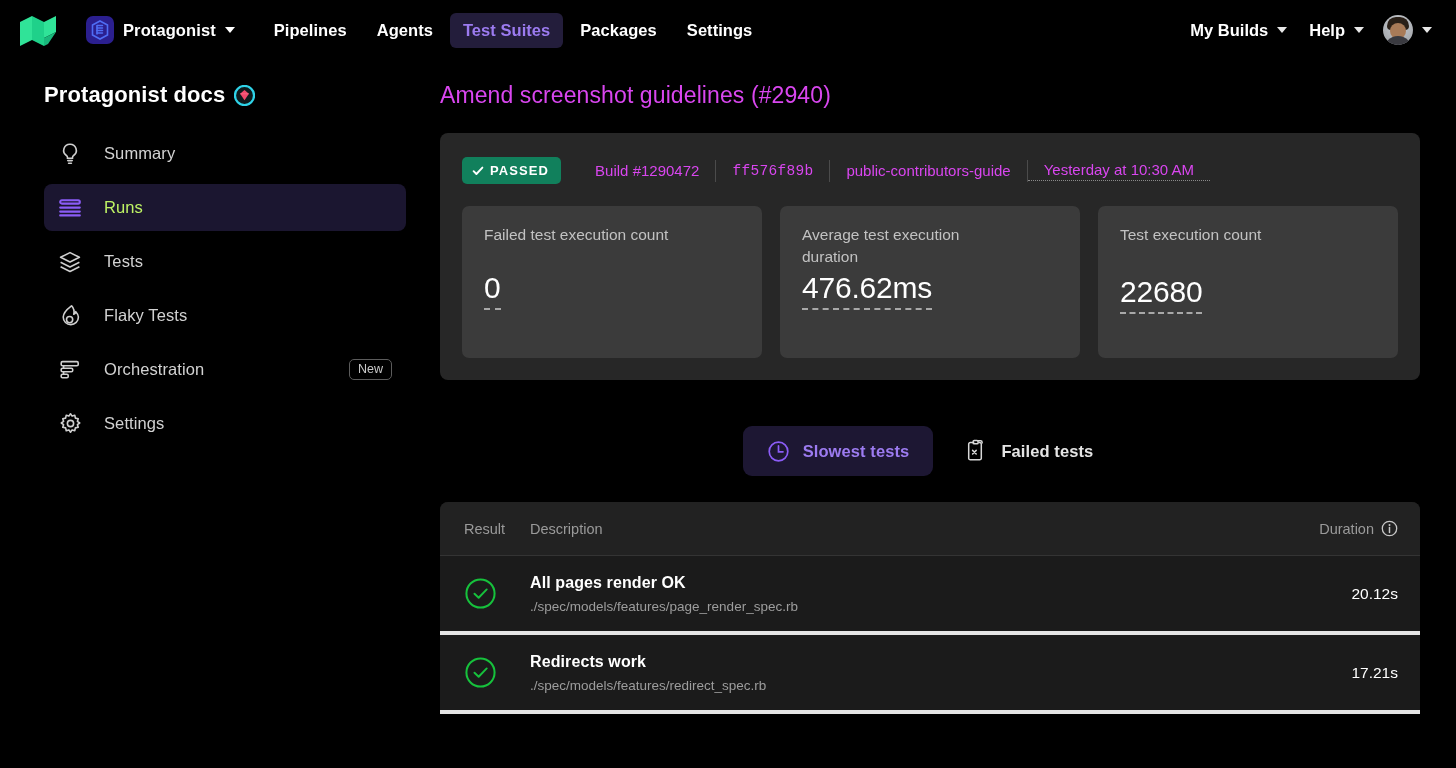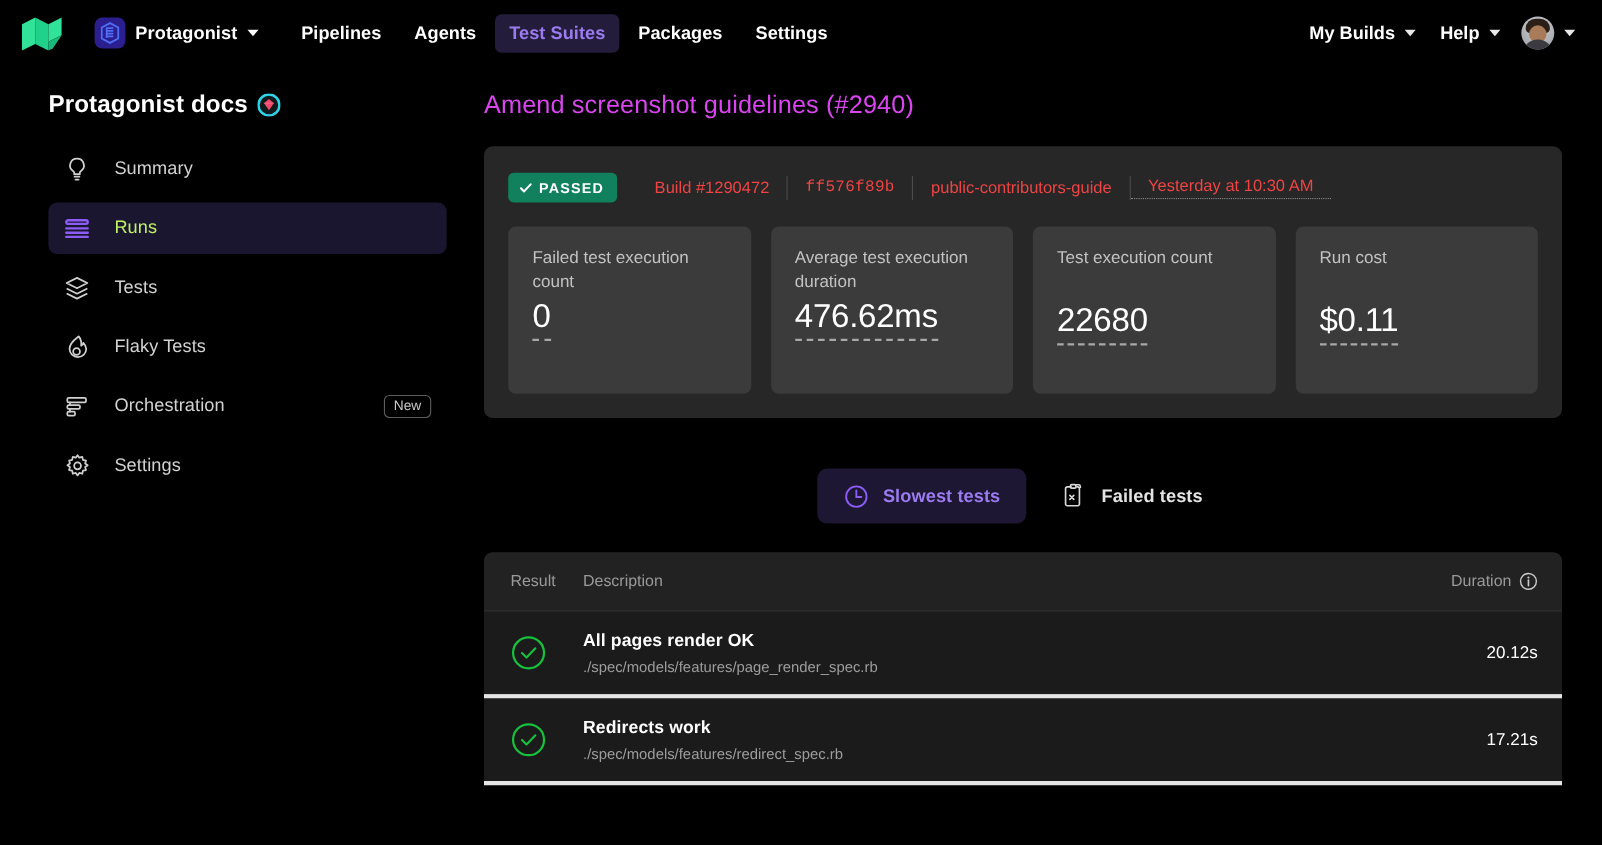--- a/index.html
+++ b/index.html
@@ -105,21 +105,21 @@
   .summary-card {
     background: #272727; border-radius: 8px; padding: 24px 22px 22px;
   }
   .metabar { display: flex; align-items: center; gap: 0; margin-bottom: 22px; }
   .badge-passed {
     background: #11805c; color: #ffffff; border-radius: 5px;
     font-size: 13px; font-weight: 700; letter-spacing: 1.1px;
     padding: 6px 12px 6px 10px; display: inline-flex; align-items: center; gap: 6px;
     margin-right: 18px; flex: none;
   }
-  .meta-item { color: #ef4444; font-size: 15px; padding: 0 16px; white-space: nowrap; }
+  .meta-item { color: #d946ef; font-size: 15px; padding: 0 16px; white-space: nowrap; }
   .meta-item.mono { font-family: "Liberation Mono", monospace; font-size: 14.5px; letter-spacing: .3px; }
   .meta-sep { width: 1px; height: 22px; background: #4b4b4b; flex: none; }
   .meta-item.dotted { border-bottom: 1px dotted #8a8a8a; padding-bottom: 2px; cursor: help; }
 
   .stats { display: flex; gap: 18px; }
   .stat {
     flex: 1; background: #3b3b3b; border-radius: 7px;
     padding: 18px 22px 20px; min-height: 152px; position: relative;
   }
   .stat .lbl { color: #c2c2c2; font-size: 15.5px; line-height: 22px; max-width: 200px; }
@@ -321,24 +321,20 @@
           <div class="val">0</div>
         </div>
         <div class="stat">
           <div class="lbl">Average test execution duration</div>
           <div class="val">476.62ms</div>
         </div>
         <div class="stat tall">
           <div class="lbl">Test execution count</div>
           <div class="val">22680</div>
         </div>
-        <div class="stat tall">
-          <div class="lbl">Run cost</div>
-          <div class="val">$0.11</div>
-        </div>
       </div>
     </div>
 
     <div class="tabs">
       <div class="tab active">
         <svg width="23" height="23" viewBox="0 0 23 23">
           <circle cx="11.5" cy="11.5" r="9.3" fill="none" stroke="#8b5cf6" stroke-width="1.7"></circle>
           <path d="M11.5 5.9v5.9h4.5" fill="none" stroke="#8b5cf6" stroke-width="1.7" stroke-linecap="round"></path>
         </svg>
         <span class="tlbl">Slowest tests</span>

